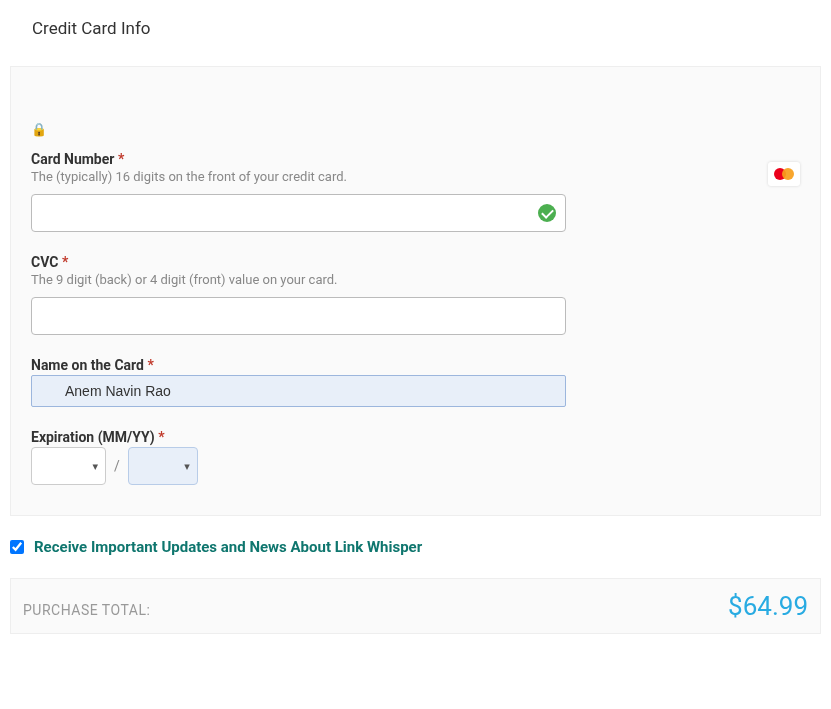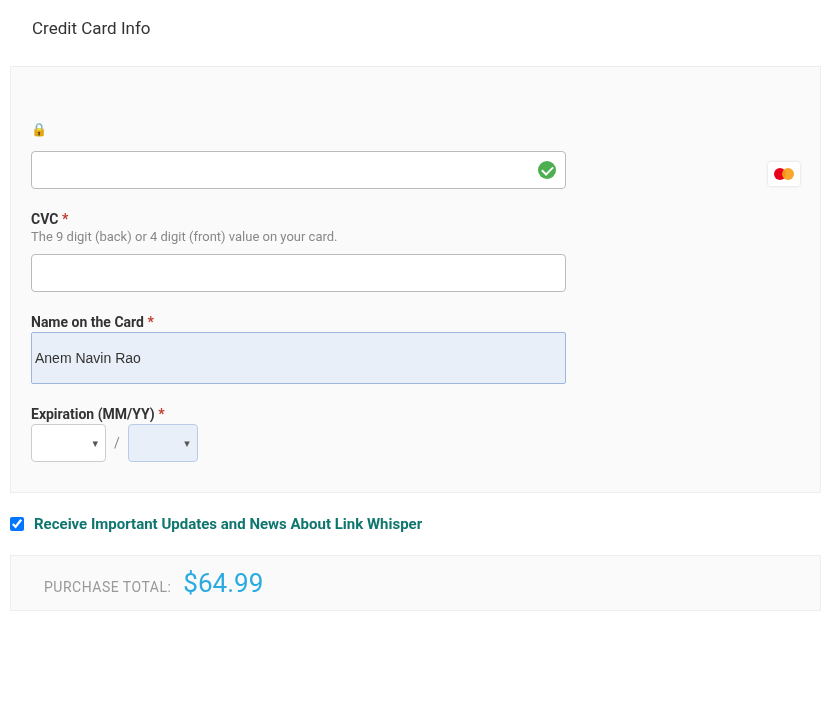--- a/index.html
+++ b/index.html
@@ -68,25 +68,25 @@
     .valid-icon::after {
       content: '';
       width: 5px; height: 9px;
       border: solid #fff;
       border-width: 0 2.5px 2.5px 0;
       transform: rotate(45deg);
       margin-top: -2px;
     }
     .name-input {
       width: 535px;
-      height: 52px;
+      height: 32px;
       border: 1px solid #9cb6dd;
       background: #e8eff9;
       border-radius: 2px;
-      padding: 0 3px;
+      padding: 0 33px;
       font-size: 14px;
       color: #333;
     }
     .exp-row { display: flex; align-items: center; gap: 8px; }
     .exp-select {
       height: 38px;
       border: 1px solid #ccc;
       border-radius: 4px;
       padding: 0 22px 0 10px;
       font-size: 13px;
@@ -126,22 +126,22 @@
     .mc-circles::before { left:0; background:#eb001b; }
     .mc-circles::after { right:0; background:#f79e1b; opacity:0.92;}
     .updates-row {
       display: flex; align-items: center; gap: 10px;
       margin: 22px 0 22px 0;
     }
     .updates-label { font-size: 15px; font-weight: 700; color: #0f766e; }
     .total-bar {
       background: #fafafa;
       border: 1px solid #eee;
-      padding: 12px 33px;
-      display: flex; justify-content: flex-start; align-items: baseline; gap: 12px;
+      padding: 12px 12px;
+      display: flex; justify-content: space-between; align-items: baseline; gap: 12px;
     }
     .total-label { font-size: 14px; color: #999; letter-spacing: 0.5px; }
     .total-amount { font-size: 26px; color: #29abe2; font-weight: 400; }
     .lock-icon { font-size: 13px; color:#444; }
     .checkbox-input { width:14px; height:14px; }
   </style>
 </head>
 <body>
 
 <h2 class="section-title">Credit Card Info</h2>
@@ -152,20 +152,24 @@
     <div class="mc-circles"></div>
   </div>
 
   <div style="height:55px"></div>
 
   <div class="secure-line">
     <span class="lock-icon">🔒</span>
   </div>
 
   <div class="field-group">
+    <div class="field-label">
+      <span>Card Number</span> <span class="req">*</span>
+    </div>
+    <div class="field-help">The (typically) 16 digits on the front of your credit card.</div>
     <div class="input-wrap">
       <input type="text" class="text-input" value="" style="">
       <span class="valid-icon"></span>
     </div>
   </div>
 
   <div class="field-group">
     <div class="field-label">
       <span>CVC</span> <span class="req">*</span>
     </div>

